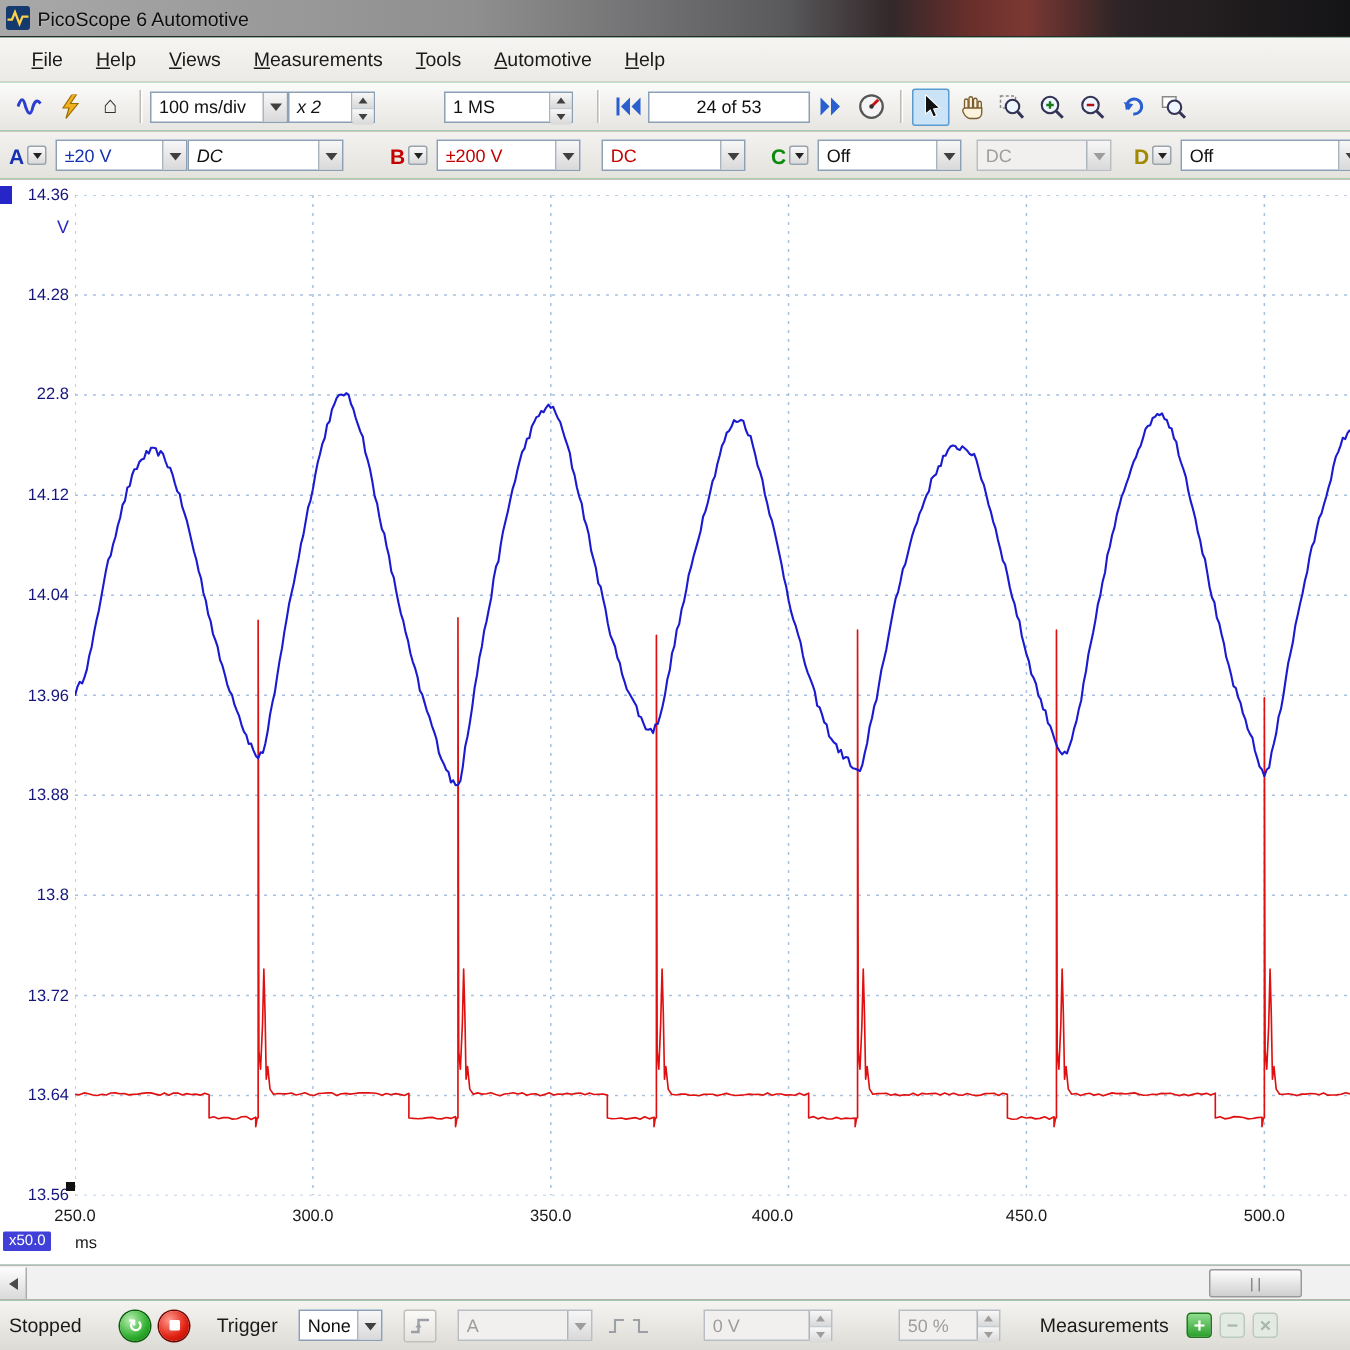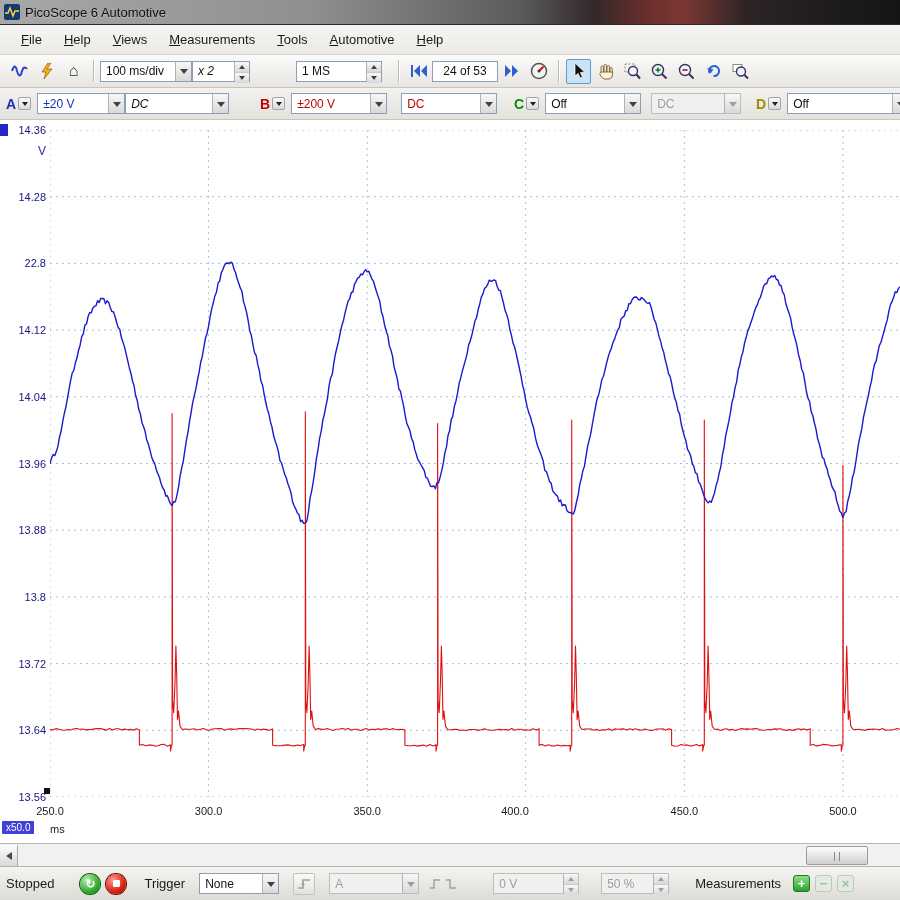--- a/index.html
+++ b/index.html
@@ -36,21 +36,21 @@
   .sb{flex:1;background:linear-gradient(#f8f8f8,#d8d8d8);display:flex;align-items:center;justify-content:center;}
   .sb.up{border-bottom:1px solid #c4cbd2;}
   .sb.up::after{content:'';border:3px solid transparent;border-bottom:4px solid #404040;margin-bottom:3px;}
   .sb.dn::after{content:'';border:3px solid transparent;border-top:4px solid #404040;margin-top:3px;}
   .grayed{background:#f1f0ee;color:#9d9d9d;border-color:#b9bec4;}
   .grayed .ftext{color:#9d9d9d;}
   .grayed .dbtn::after{border-top-color:#9d9d9d;}
   .grayed .sb.up::after{border-bottom-color:#9d9d9d;}
   .grayed .sb.dn::after{border-top-color:#9d9d9d;}
 
-  .w58{width:58px;} .w72{width:80px;} .w84{width:66px;} .w86{width:86px;} .w88{width:88px;}
+  .w58{width:58px;} .w72{width:56px;} .w84{width:108px;} .w86{width:86px;} .w88{width:88px;}
   .w90{width:90px;} .w92{width:92px;} .w96{width:96px;} .w104{width:104px;} .w122{width:122px;} .w68{width:68px;}
 
   
   .chanbar{position:absolute;left:0;top:88px;width:900px;height:32px;background:linear-gradient(#f3f2ef,#e4e2dd);border-bottom:1px solid #c9c6c0;}
   .chan-group{position:absolute;top:5px;display:flex;align-items:center;}
   .chan-label{font-size:14px;font-weight:bold;margin-right:2px;}
   .cla{color:#1430b4;} .clb{color:#c40000;} .clc{color:#0c8a0c;} .cld{color:#a08a00;}
   .chan-opt{width:13px;height:13px;margin-right:6px;background:linear-gradient(#fafafa,#dadada);border:1px solid #9aa4ad;border-radius:2px;display:inline-flex;align-items:center;justify-content:center;}
   .chan-opt .tri{border:3px solid transparent;border-top:4px solid #222;margin-top:3px;}
   .ta{color:#1430b4;} .tb{color:#c40000;}
@@ -381,21 +381,21 @@
           <polyline points="1,2 5,2 5,10 11,10" fill="none" stroke="#9aa0a6" stroke-width="1.4"></polyline>
         </svg>
     </span>
     <div class="field spin w86 grayed" style="margin-left:36px">
       <span class="ftext">0 V</span>
       <span class="spinbtns">
         <span class="sb up"></span>
         <span class="sb dn"></span>
       </span>
     </div>
-    <div class="field spin w68 grayed" style="margin-left:22px">
+    <div class="field spin w68 grayed" style="margin-left:44px">
       <span class="ftext">50 %</span>
       <span class="spinbtns">
         <span class="sb up"></span>
         <span class="sb dn"></span>
       </span>
     </div>
     <span class="stext" style="margin-left:26px">Measurements</span>
     <button class="mbtn add" style="margin-left:12px">+</button>
     <button class="mbtn dis" style="margin-left:5px">−</button>
     <button class="mbtn dis" style="margin-left:5px">×</button>

